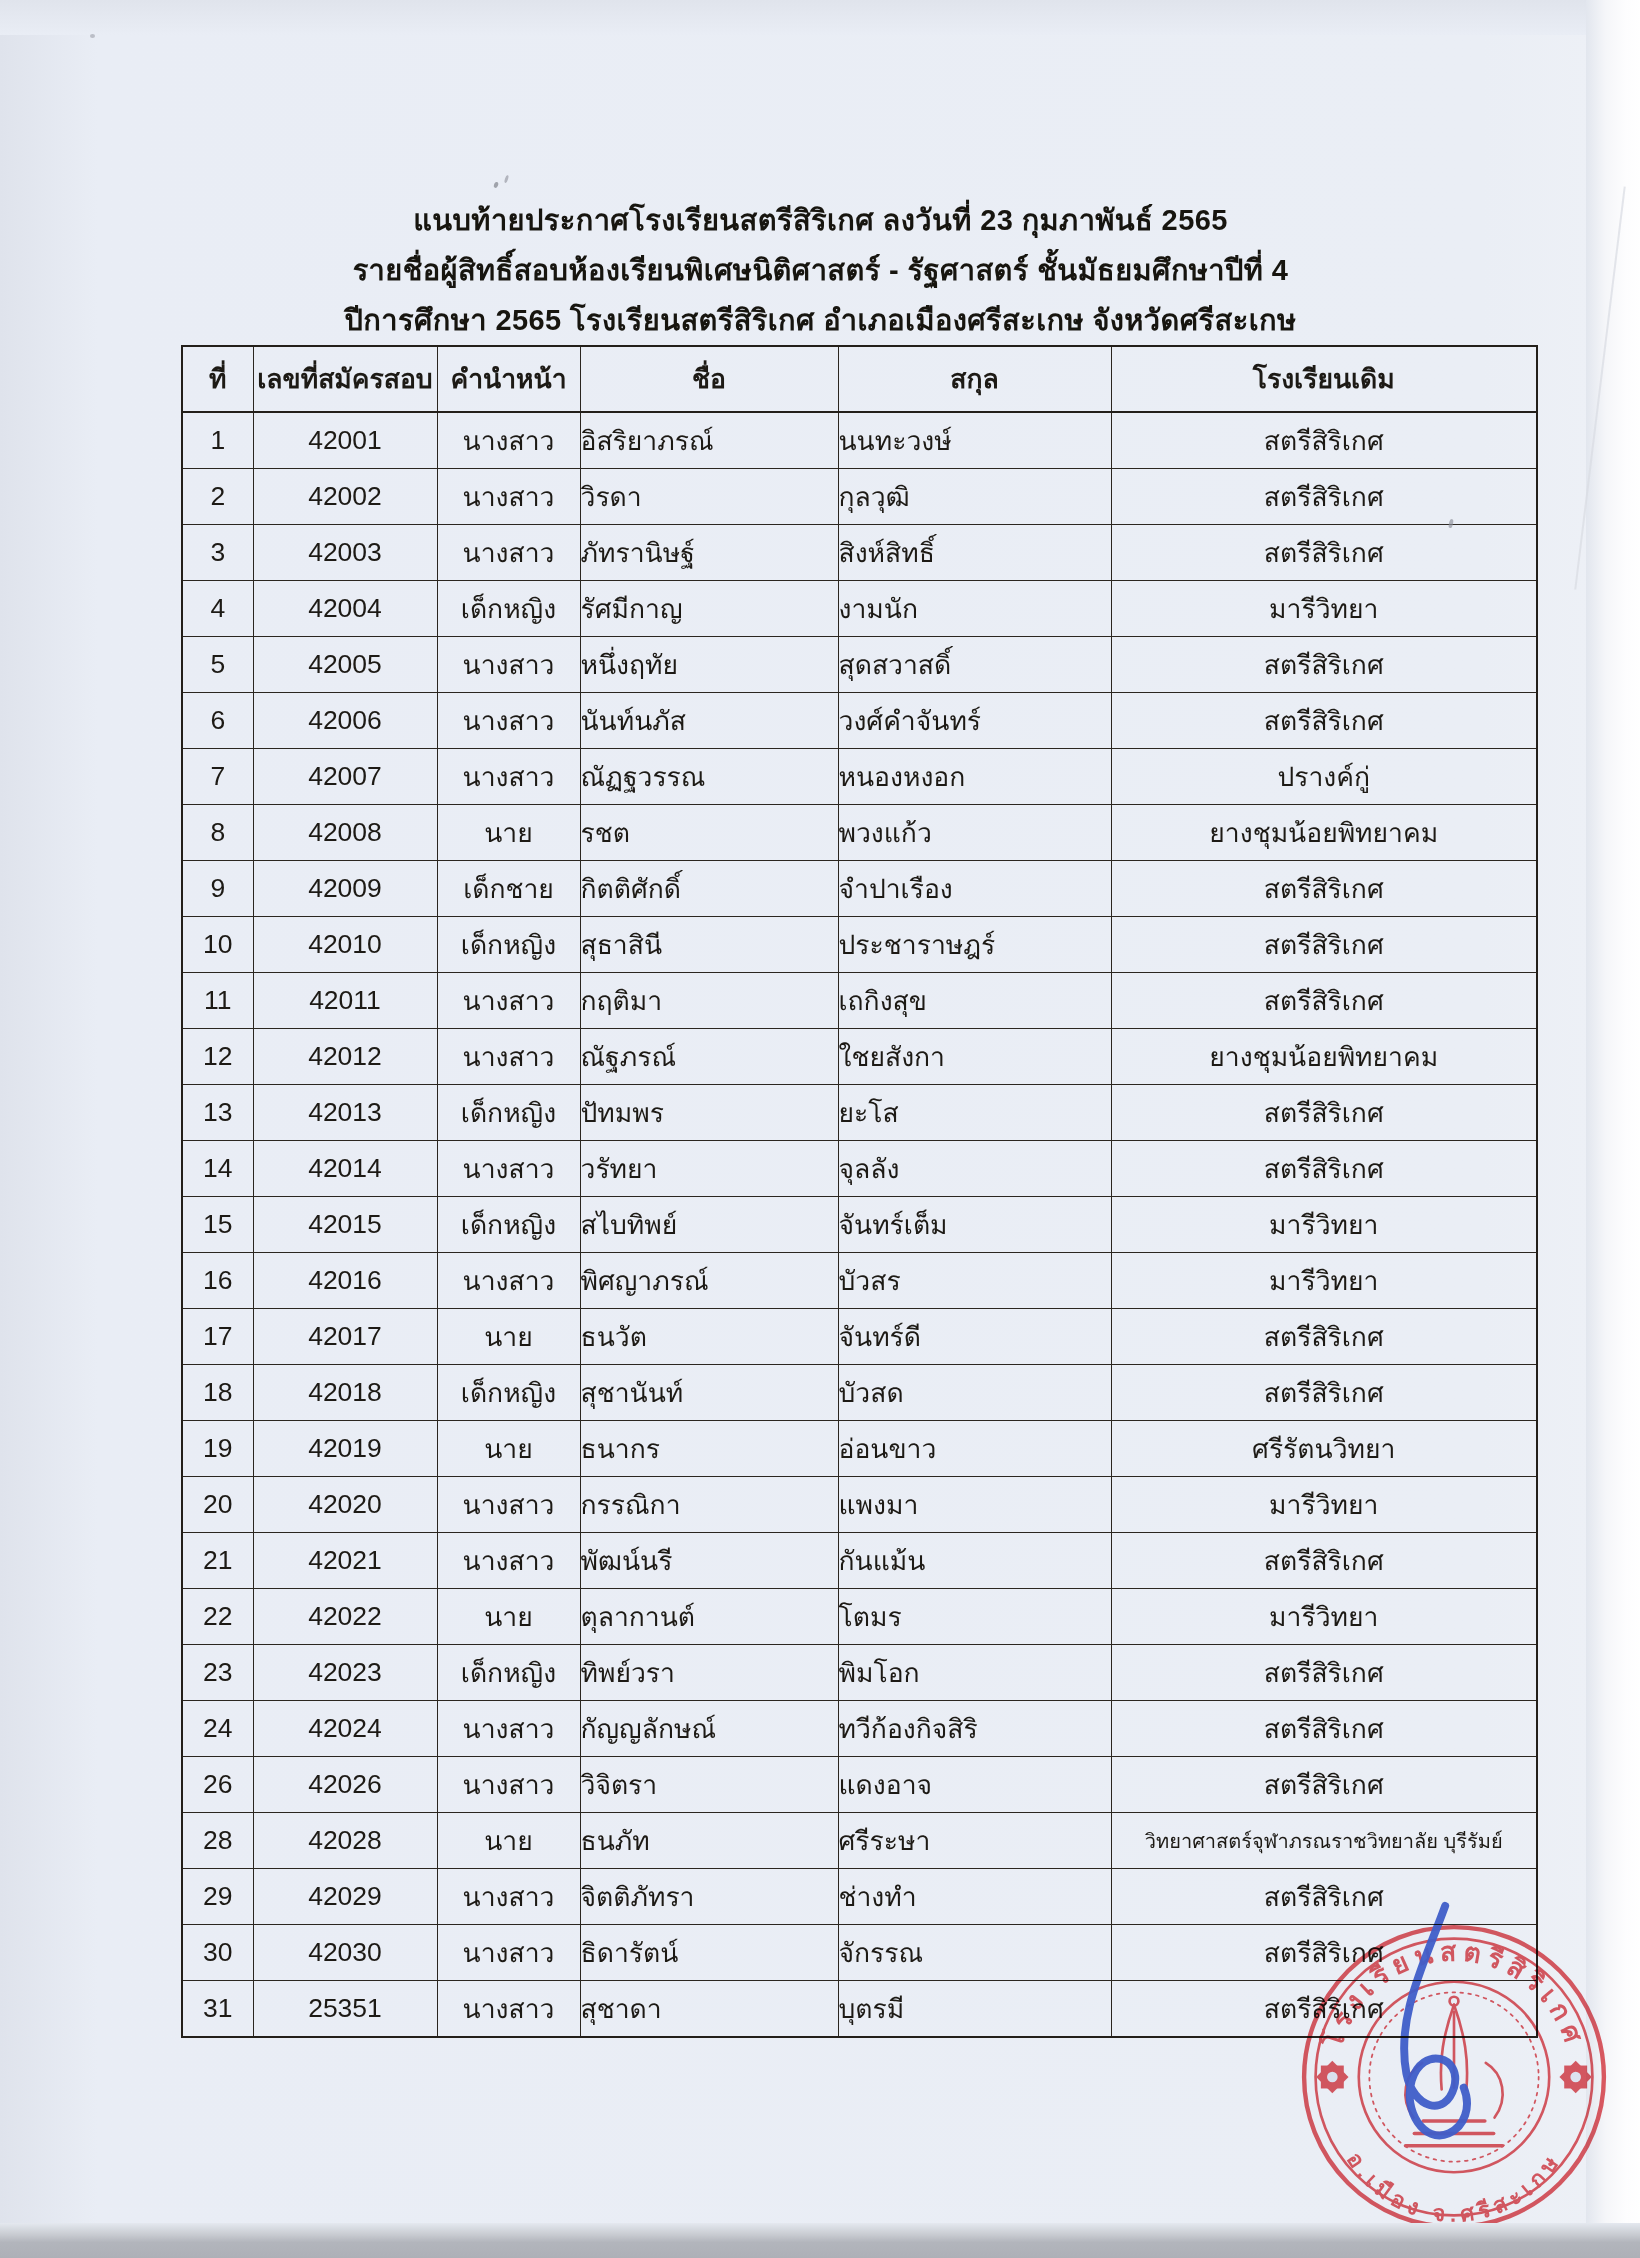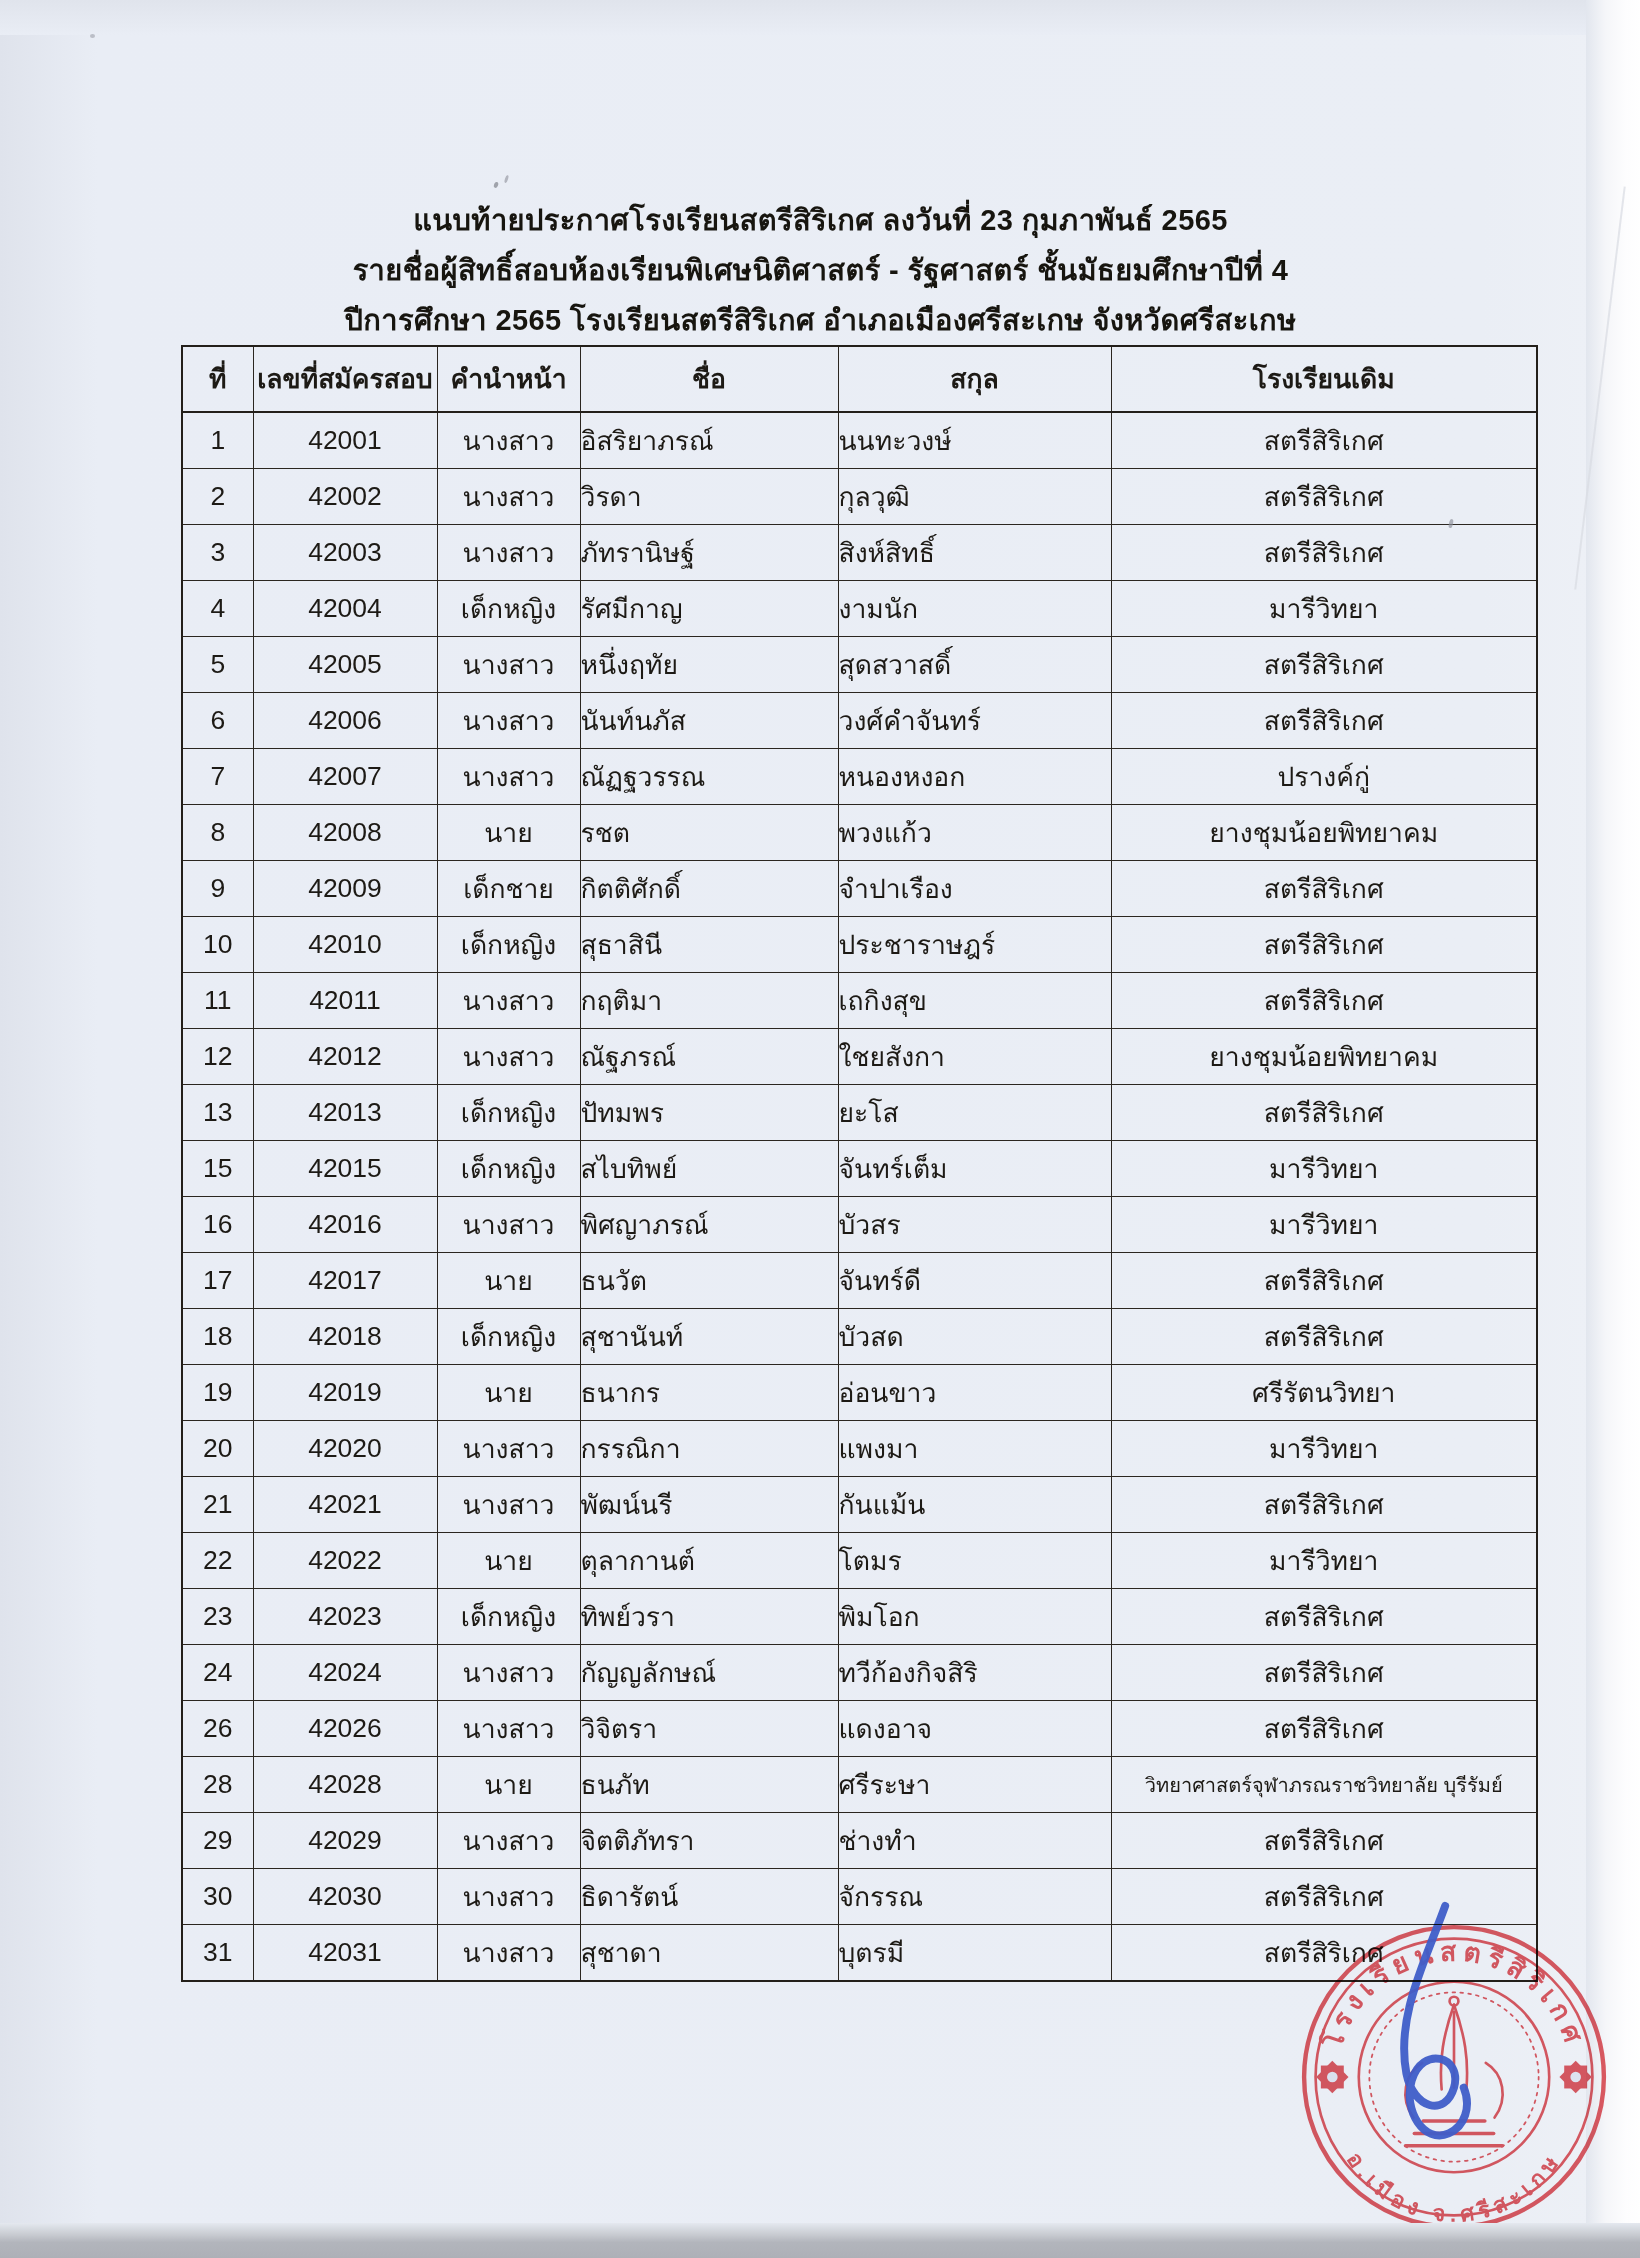--- a/index.html
+++ b/index.html
@@ -198,20 +198,28 @@
         </tr>
         <tr>
           <td class="c-no">13</td>
           <td class="c-id">42013</td>
           <td class="c-prefix">เด็กหญิง</td>
           <td class="c-name">ปัทมพร</td>
           <td class="c-surname">ยะโส</td>
           <td class="c-school">สตรีสิริเกศ</td>
         </tr>
         <tr>
+          <td class="c-no">14</td>
+          <td class="c-id">42014</td>
+          <td class="c-prefix">นางสาว</td>
+          <td class="c-name">วรัทยา</td>
+          <td class="c-surname">จุลลัง</td>
+          <td class="c-school">สตรีสิริเกศ</td>
+        </tr>
+        <tr>
           <td class="c-no">15</td>
           <td class="c-id">42015</td>
           <td class="c-prefix">เด็กหญิง</td>
           <td class="c-name">สไบทิพย์</td>
           <td class="c-surname">จันทร์เต็ม</td>
           <td class="c-school">มารีวิทยา</td>
         </tr>
         <tr>
           <td class="c-no">16</td>
           <td class="c-id">42016</td>
@@ -311,21 +319,21 @@
         <tr>
           <td class="c-no">30</td>
           <td class="c-id">42030</td>
           <td class="c-prefix">นางสาว</td>
           <td class="c-name">ธิดารัตน์</td>
           <td class="c-surname">จักรรณ</td>
           <td class="c-school">สตรีสิริเกศ</td>
         </tr>
         <tr>
           <td class="c-no">31</td>
-          <td class="c-id">42031</td>
+          <td class="c-id">25351</td>
           <td class="c-prefix">นางสาว</td>
           <td class="c-name">สุชาดา</td>
           <td class="c-surname">บุตรมี</td>
           <td class="c-school">สตรีสิริเกศ</td>
         </tr>
       </tbody>
   </table>
 
   <div class="stamp-wrap">
     <svg width="328" height="328" viewBox="0 0 372 372">

